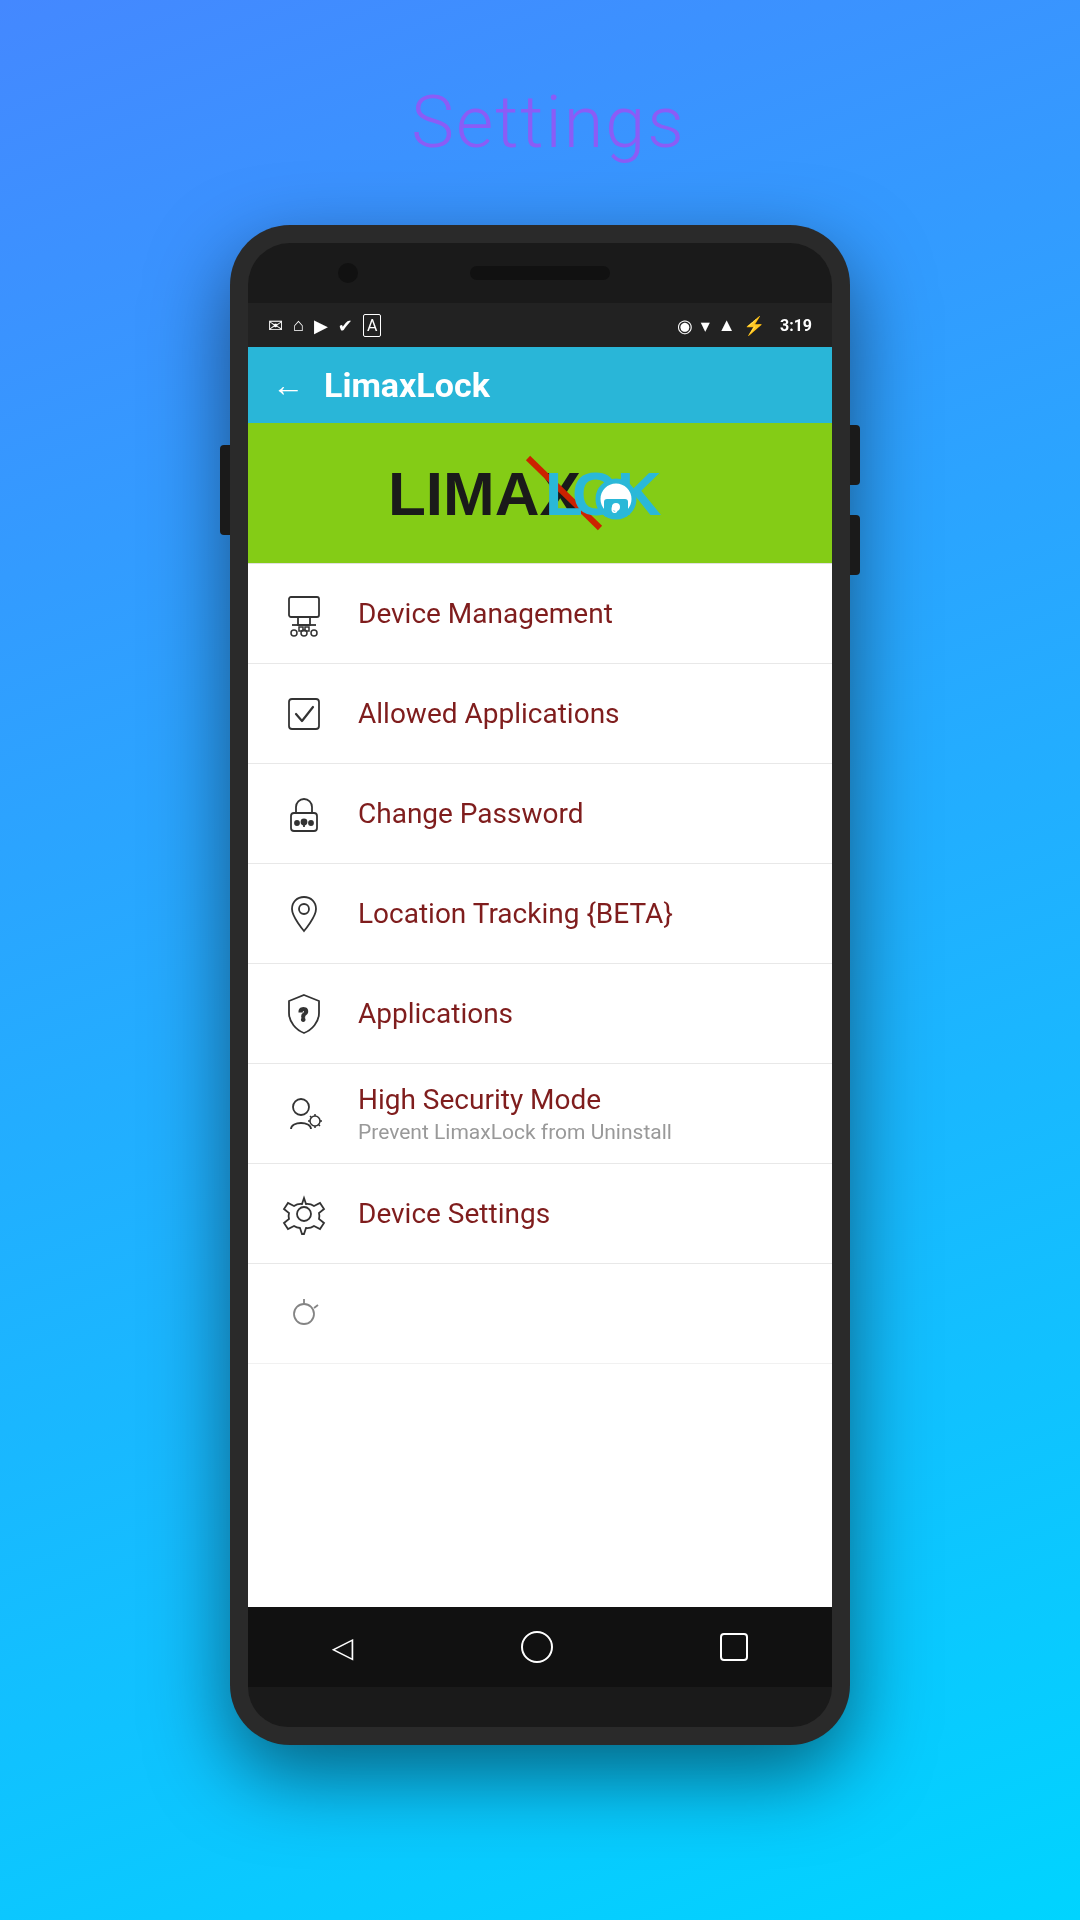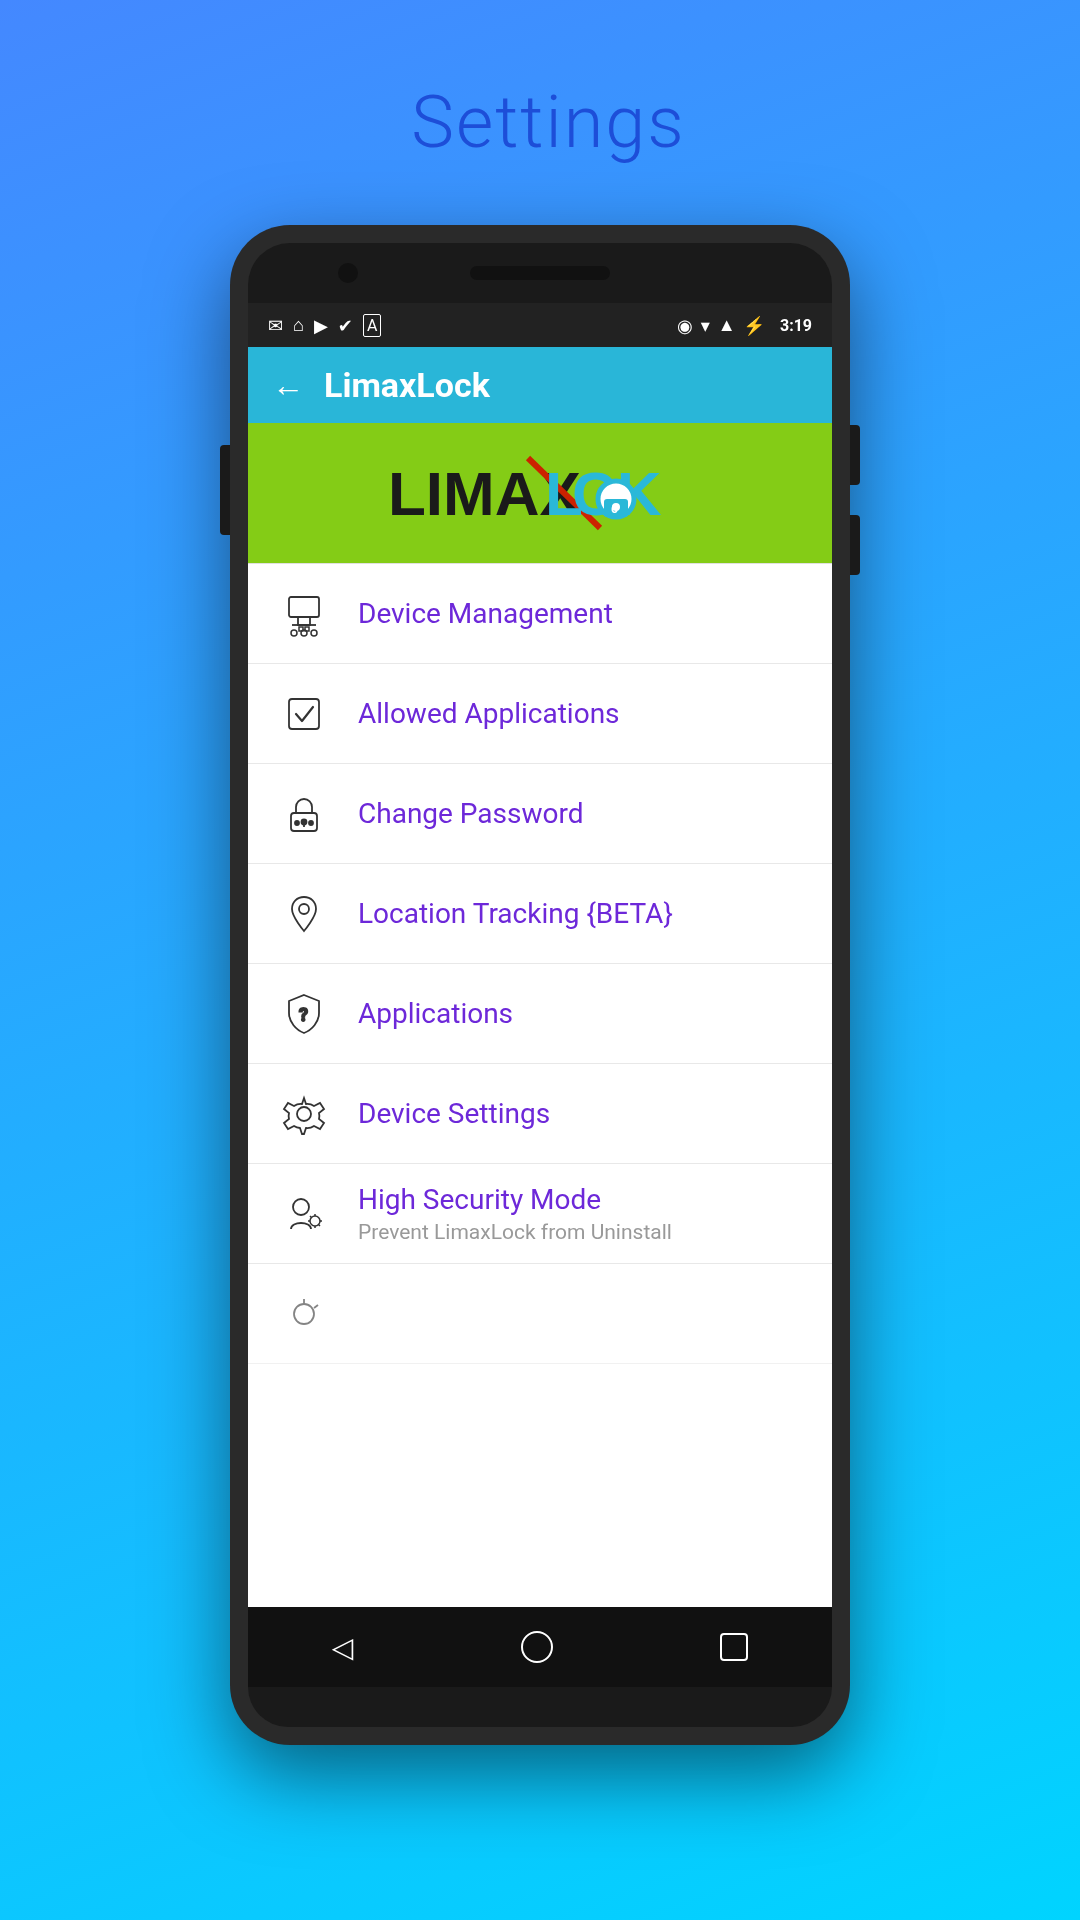--- a/index.html
+++ b/index.html
@@ -8,21 +8,21 @@
       height: 1920px;
       background: linear-gradient(160deg, #4488ff 0%, #00d4ff 100%);
       display: flex;
       flex-direction: column;
       align-items: center;
       font-family: 'Roboto', Arial, sans-serif;
       overflow: hidden;
     }
 
     .page-title {
-      color: #1d4ed8;
+      color: #8b5cf6;
       font-size: 72px;
       font-weight: 300;
       margin-top: 80px;
       margin-bottom: 60px;
       letter-spacing: 2px;
       margin-left: 17px;
     }
 
     
     .phone-shell {
@@ -182,21 +182,21 @@
       stroke-width: 1.8;
     }
 
     .menu-text-block {
       display: flex;
       flex-direction: column;
     }
 
     .menu-label {
       font-size: 28px;
-      color: #6d28d9;
+      color: #7f1d1d;
       font-weight: 400;
     }
 
     .menu-sublabel {
       font-size: 21px;
       color: #999;
       margin-top: 4px;
     }
 
     
@@ -395,50 +395,50 @@
           </svg>
         </div>
         <div class="menu-text-block">
           <span class="menu-label">Applications</span>
         </div>
       </div>
 
       <div class="menu-item">
         <div class="menu-icon">
           <svg viewBox="0 0 46 46">
-            <circle cx="23" cy="23" r="7" stroke="#333" stroke-width="1.8" fill="none"></circle>
-            <path d="M23 7 L25 13 A12 12 0 0 1 33 15 L39 12 L43 18 L38 22 A12 12 0 0 1 38 28 L43 32 L39 38 L33 35 A12 12 0 0 1 25 37 L23 43 L21 43 L19 37 A12 12 0 0 1 13 35 L7 38 L3 32 L8 28 A12 12 0 0 1 8 22 L3 18 L7 12 L13 15 A12 12 0 0 1 21 13 Z" stroke="#333" stroke-width="1.8" fill="none"></path>
-          </svg>
-        </div>
-        <div class="menu-text-block">
-          <span class="menu-label">Device Settings</span>
-        </div>
-      </div>
-
-      <div class="menu-item">
-        <div class="menu-icon">
-          <svg viewBox="0 0 46 46">
             <circle cx="20" cy="16" r="8" stroke="#333" stroke-width="1.8" fill="none"></circle>
             <path d="M10 38 C10 30 30 30 30 38" stroke="#333" stroke-width="1.8" fill="none"></path>
 
             <circle cx="34" cy="30" r="5" stroke="#333" stroke-width="1.5" fill="none"></circle>
             <line x1="34" y1="23" x2="34" y2="25" stroke="#333" stroke-width="1.5"></line>
             <line x1="34" y1="35" x2="34" y2="37" stroke="#333" stroke-width="1.5"></line>
             <line x1="27" y1="30" x2="29" y2="30" stroke="#333" stroke-width="1.5"></line>
             <line x1="39" y1="30" x2="41" y2="30" stroke="#333" stroke-width="1.5"></line>
             <line x1="29" y1="25" x2="30.5" y2="26.5" stroke="#333" stroke-width="1.5"></line>
             <line x1="37.5" y1="33.5" x2="39" y2="35" stroke="#333" stroke-width="1.5"></line>
           </svg>
         </div>
         <div class="menu-text-block">
           <span class="menu-label">High Security Mode</span>
           <span class="menu-sublabel">Prevent LimaxLock from Uninstall</span>
         </div>
       </div>
 
+      <div class="menu-item">
+        <div class="menu-icon">
+          <svg viewBox="0 0 46 46">
+            <circle cx="23" cy="23" r="7" stroke="#333" stroke-width="1.8" fill="none"></circle>
+            <path d="M23 7 L25 13 A12 12 0 0 1 33 15 L39 12 L43 18 L38 22 A12 12 0 0 1 38 28 L43 32 L39 38 L33 35 A12 12 0 0 1 25 37 L23 43 L21 43 L19 37 A12 12 0 0 1 13 35 L7 38 L3 32 L8 28 A12 12 0 0 1 8 22 L3 18 L7 12 L13 15 A12 12 0 0 1 21 13 Z" stroke="#333" stroke-width="1.8" fill="none"></path>
+          </svg>
+        </div>
+        <div class="menu-text-block">
+          <span class="menu-label">Device Settings</span>
+        </div>
+      </div>
+
 
       <div class="menu-item" style="opacity:0.6;">
         <div class="menu-icon">
           <svg viewBox="0 0 46 46">
             <circle cx="23" cy="23" r="10" stroke="#333" stroke-width="1.8" fill="none"></circle>
             <line x1="23" y1="13" x2="23" y2="8" stroke="#333" stroke-width="1.8"></line>
             <line x1="33" y1="17" x2="37" y2="14" stroke="#333" stroke-width="1.8"></line>
           </svg>
         </div>
         <div class="menu-text-block">

